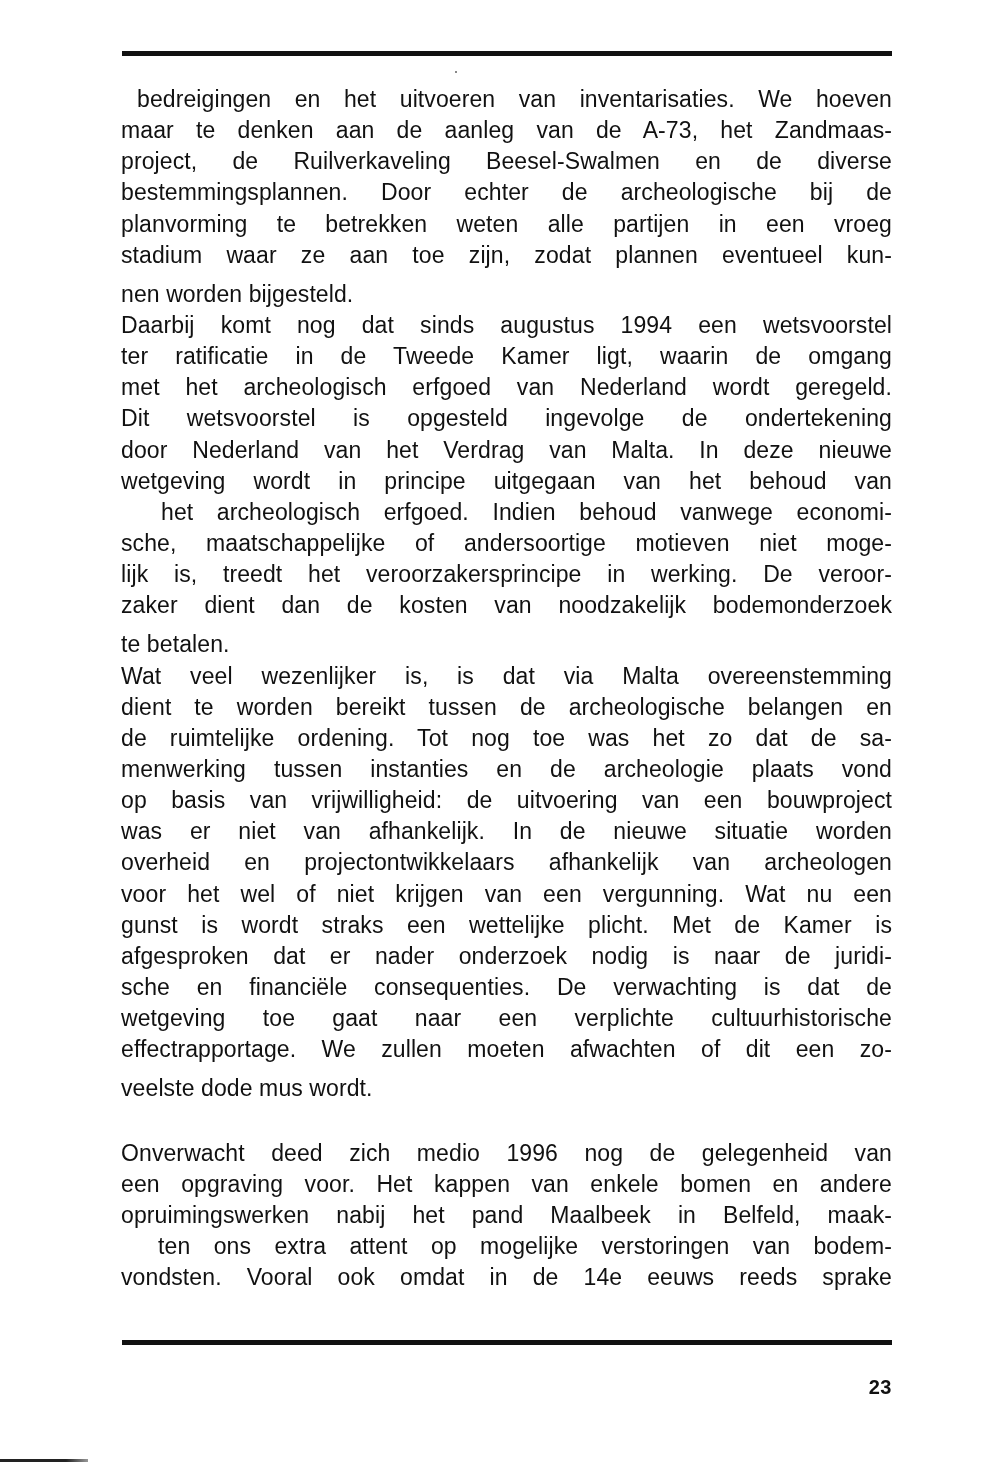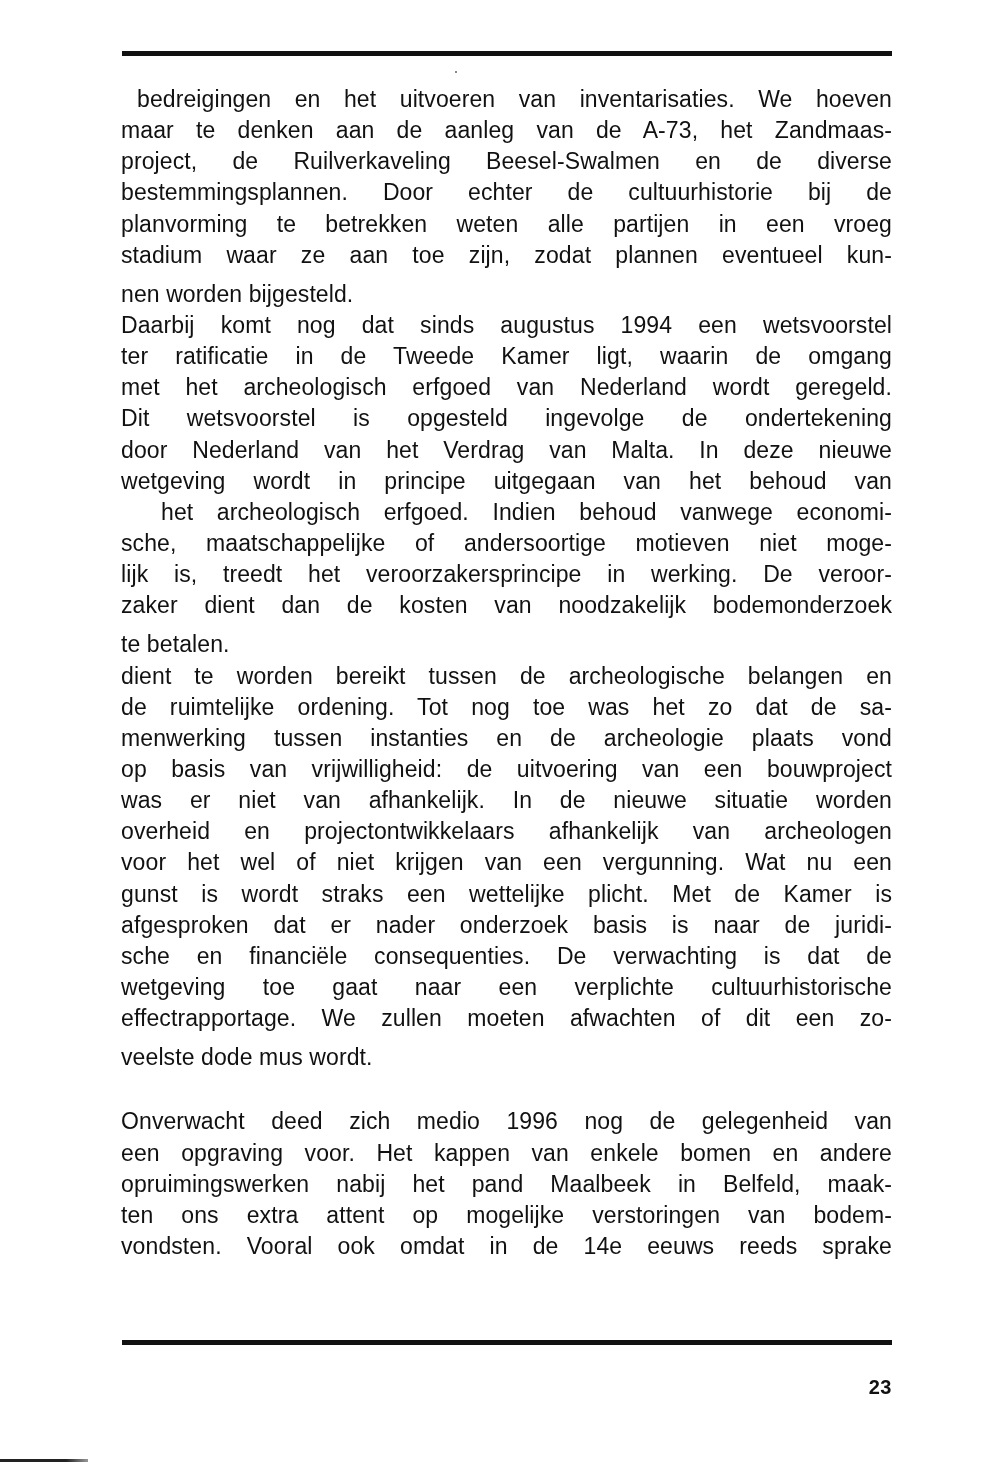--- a/index.html
+++ b/index.html
@@ -77,59 +77,60 @@
 <body>
 
 <div class="rule top"></div>
 <div class="speck"></div>
 
 <div class="text-block">
   <div>
     <span class="line" style="white-space: normal; overflow: hidden; margin-left: 16px;">bedreigingen en het uitvoeren van inventarisaties. We hoeven</span>
     <span class="line" style="white-space: normal; overflow: hidden;">maar te denken aan de aanleg van de A-73, het Zandmaas-</span>
     <span class="line" style="white-space: normal; overflow: hidden;">project, de Ruilverkaveling Beesel-Swalmen en de diverse</span>
-    <span class="line" style="white-space: normal; overflow: hidden;">bestemmingsplannen. Door echter de cultuurhistorie bij de</span>
+    <span class="line" style="white-space: normal; overflow: hidden;">bestemmingsplannen. Door echter de archeologische bij de</span>
     <span class="line" style="white-space: normal; overflow: hidden;">planvorming te betrekken weten alle partijen in een vroeg</span>
     <span class="line" style="white-space: normal; overflow: hidden;">stadium waar ze aan toe zijn, zodat plannen eventueel kun-</span>
     <span class="line last">nen worden bijgesteld.</span>
   </div>
   <div>
     <span class="line" style="white-space: normal; overflow: hidden;">Daarbij komt nog dat sinds augustus 1994 een wetsvoorstel</span>
     <span class="line" style="white-space: normal; overflow: hidden;">ter ratificatie in de Tweede Kamer ligt, waarin de omgang</span>
     <span class="line" style="white-space: normal; overflow: hidden;">met het archeologisch erfgoed van Nederland wordt geregeld.</span>
     <span class="line" style="white-space: normal; overflow: hidden;">Dit wetsvoorstel is opgesteld ingevolge de ondertekening</span>
     <span class="line" style="white-space: normal; overflow: hidden;">door Nederland van het Verdrag van Malta. In deze nieuwe</span>
     <span class="line" style="white-space: normal; overflow: hidden;">wetgeving wordt in principe uitgegaan van het behoud van</span>
     <span class="line" style="white-space: normal; overflow: hidden; margin-left: 40px;">het archeologisch erfgoed. Indien behoud vanwege economi-</span>
     <span class="line" style="white-space: normal; overflow: hidden;">sche, maatschappelijke of andersoortige motieven niet moge-</span>
     <span class="line" style="white-space: normal; overflow: hidden;">lijk is, treedt het veroorzakersprincipe in werking. De veroor-</span>
     <span class="line" style="white-space: normal; overflow: hidden;">zaker dient dan de kosten van noodzakelijk bodemonderzoek</span>
     <span class="line last">te betalen.</span>
   </div>
   <div>
+    <span class="line" style="white-space: normal; overflow: hidden;">Wat veel wezenlijker is, is dat via Malta overeenstemming</span>
     <span class="line" style="white-space: normal; overflow: hidden;">dient te worden bereikt tussen de archeologische belangen en</span>
     <span class="line" style="white-space: normal; overflow: hidden;">de ruimtelijke ordening. Tot nog toe was het zo dat de sa-</span>
     <span class="line" style="white-space: normal; overflow: hidden;">menwerking tussen instanties en de archeologie plaats vond</span>
     <span class="line" style="white-space: normal; overflow: hidden;">op basis van vrijwilligheid: de uitvoering van een bouwproject</span>
     <span class="line" style="white-space: normal; overflow: hidden;">was er niet van afhankelijk. In de nieuwe situatie worden</span>
     <span class="line" style="white-space: normal; overflow: hidden;">overheid en projectontwikkelaars afhankelijk van archeologen</span>
     <span class="line" style="white-space: normal; overflow: hidden;">voor het wel of niet krijgen van een vergunning. Wat nu een</span>
     <span class="line" style="white-space: normal; overflow: hidden;">gunst is wordt straks een wettelijke plicht. Met de Kamer is</span>
-    <span class="line" style="white-space: normal; overflow: hidden;">afgesproken dat er nader onderzoek basis is naar de juridi-</span>
+    <span class="line" style="white-space: normal; overflow: hidden;">afgesproken dat er nader onderzoek nodig is naar de juridi-</span>
     <span class="line" style="white-space: normal; overflow: hidden;">sche en financiële consequenties. De verwachting is dat de</span>
     <span class="line" style="white-space: normal; overflow: hidden;">wetgeving toe gaat naar een verplichte cultuurhistorische</span>
     <span class="line" style="white-space: normal; overflow: hidden;">effectrapportage. We zullen moeten afwachten of dit een zo-</span>
     <span class="line last">veelste dode mus wordt.</span>
   </div>
   <span class="gap"></span>
   <div>
     <span class="line" style="white-space: normal; overflow: hidden;">Onverwacht deed zich medio 1996 nog de gelegenheid van</span>
     <span class="line" style="white-space: normal; overflow: hidden;">een opgraving voor. Het kappen van enkele bomen en andere</span>
     <span class="line" style="white-space: normal; overflow: hidden;">opruimingswerken nabij het pand Maalbeek in Belfeld, maak-</span>
-    <span class="line" style="white-space: normal; overflow: hidden;">ten ons extra attent op mogelijke verstoringen van bodem-</span>
+    <span class="line" style="white-space: normal; overflow: hidden; margin-left: 37px;">ten ons extra attent op mogelijke verstoringen van bodem-</span>
     <span class="line" style="white-space: normal; overflow: hidden;">vondsten. Vooral ook omdat in de 14e eeuws reeds sprake</span>
   </div>
 </div>
 
 <div class="rule bottom"></div>
 
 <div class="page-number">23</div>
 
 <div class="scan-mark"></div>
 

